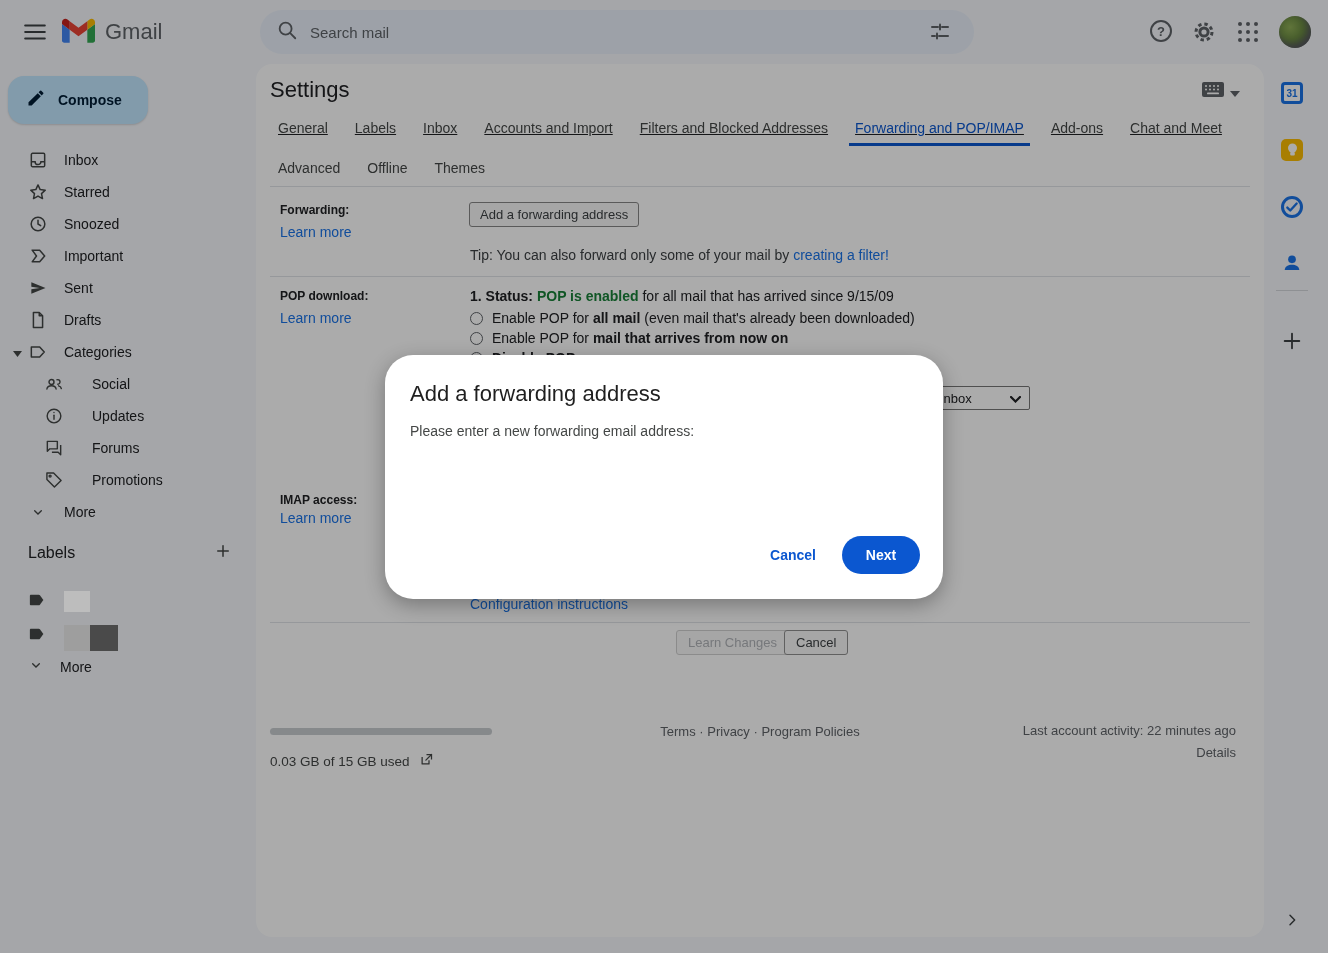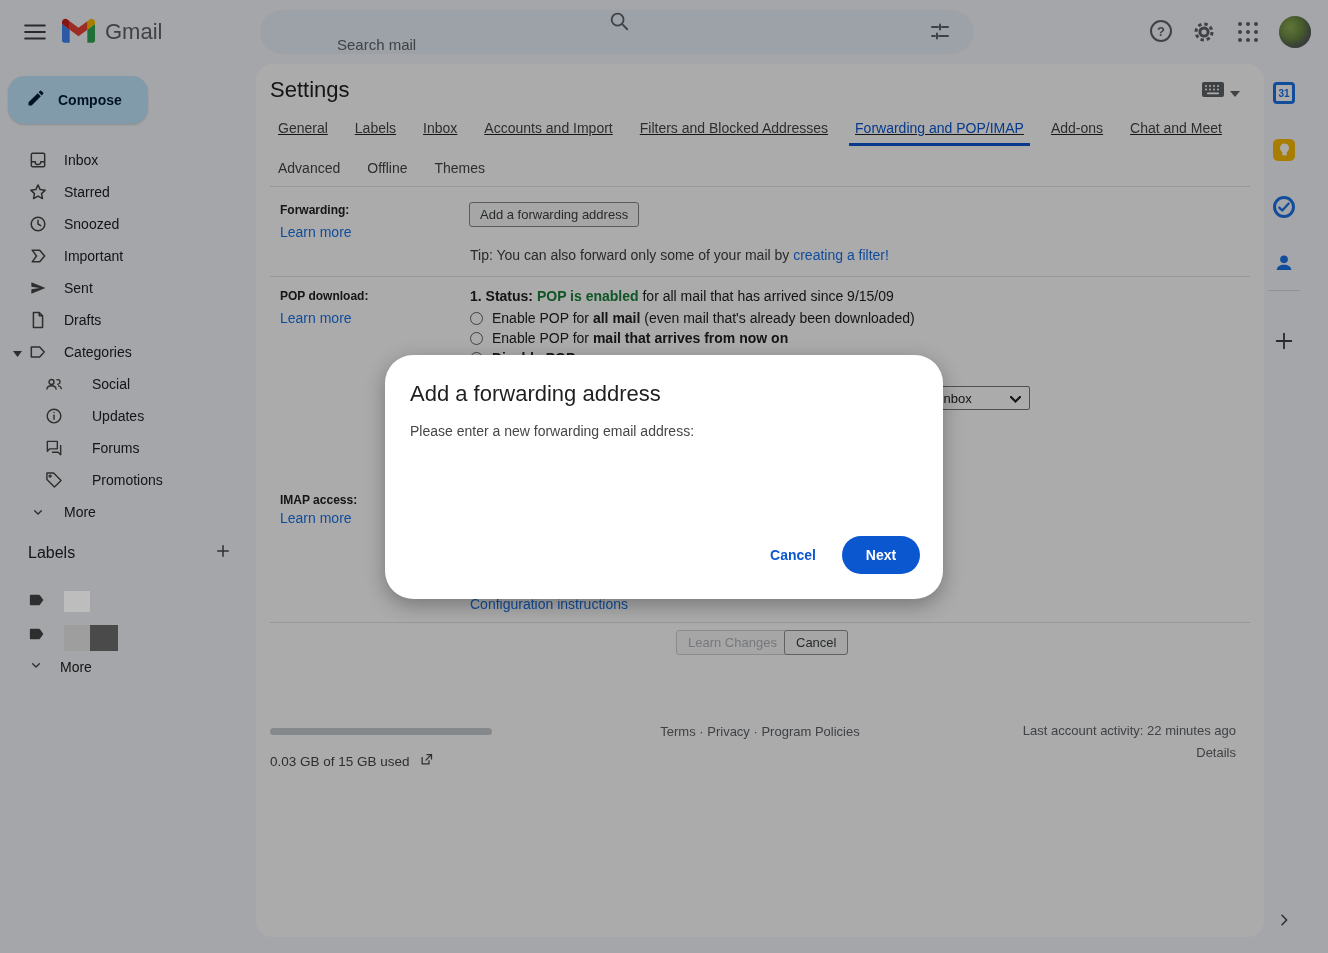--- a/index.html
+++ b/index.html
@@ -5,21 +5,21 @@
   * { margin:0; padding:0; box-sizing:border-box; }
   html,body { width:1328px; height:953px; overflow:hidden; }
   body { font-family:"Liberation Sans", sans-serif; background:#f6f8fc; position:relative; color:#202124; }
   .abs { position:absolute; }
 
   
   .header { position:absolute; top:0; left:0; width:1328px; height:64px; background:#f6f8fc; }
   .burger { position:absolute; left:22px; top:19px; width:26px; height:26px; cursor:pointer; }
   .logo { position:absolute; left:62px; top:16px; display:flex; align-items:center; gap:10px; }
   .logo-text { font-size:22px; color:#5f6368; }
-  .searchbar { position:absolute; left:260px; top:10px; width:714px; height:44px; background:#eaf1fb; border-radius:22px; display:flex; align-items:center;flex-direction:column; }
+  .searchbar { position:absolute; left:260px; top:10px; width:714px; height:44px; background:#eaf1fb; border-radius:22px; display:flex; align-items:center; }
   .search-input { border:none; outline:none; background:transparent; font-size:15px; color:#202124; width:560px; font-family:"Liberation Sans",sans-serif; }
   .search-input::placeholder { color:#5f6368; }
   .hicon { position:absolute; top:20px; width:24px; height:24px; cursor:pointer; }
   .help-circle { width:22px; height:22px; border:2px solid #5f6368; border-radius:50%; color:#5f6368; font-size:13px; font-weight:bold; display:flex; align-items:center; justify-content:center; }
   .apps-grid { display:grid; grid-template-columns:repeat(3,4px); grid-template-rows:repeat(3,4px); gap:4px; margin-top:2px; }
   .apps-grid i { width:4px; height:4px; border-radius:50%; background:#5f6368; }
   .avatar { position:absolute; left:1279px; top:16px; width:32px; height:32px; border-radius:50%;
     background: radial-gradient(circle at 35% 35%, #8fae57 0%, #6d8d43 40%, #55703a 70%, #42592e 100%);
     box-shadow: inset -3px -4px 6px rgba(90,60,140,.45); cursor:pointer; }
 
@@ -48,21 +48,21 @@
   .divider { position:absolute; left:14px; right:14px; height:1px; background:#e0e3e7; }
   .seclabel { font-size:12px; font-weight:bold; color:#202124; }
   .link { color:#1a73e8; cursor:pointer; text-decoration:none; font-size:14px; }
   .gbtn { background:#f8f8f8; border:1px solid #878787; border-radius:3px; font-size:13px; color:#3c4043; font-family:"Liberation Sans",sans-serif; cursor:pointer; }
   .radio-row { position:absolute; left:214px; height:20px; display:flex; align-items:center; gap:9px; font-size:14px; color:#202124;text-align:right; }
   .radio { width:13px; height:13px; border:1.5px solid #5f6368; border-radius:50%; background:#fff; flex:none; cursor:pointer; }
   .fake-select { position:absolute; left:530px; top:322px; width:244px; height:24px; border:1px solid #767676; border-radius:2px; background:#fff; display:flex; align-items:center; font-size:13px; color:#202124; padding:0 8px; justify-content:space-between; cursor:pointer; }
   .footer-txt { font-size:13px; color:#5f6368; }
 
   
-  .rail { position:absolute; right:16px; top:64px; width:56px; bottom:0; }
+  .rail { position:absolute; right:8px; top:64px; width:56px; bottom:0; }
   .rail-icon { position:absolute; left:17px; width:22px; height:22px; cursor:pointer; }
   .cal-icon { background:#fff; border:3px solid #1a73e8; border-radius:4px; color:#1a73e8; font-size:10px; font-weight:bold; display:flex; align-items:center; justify-content:center; }
   .keep-icon { background:#fbbc04; border-radius:5px; display:flex; align-items:center; justify-content:center; }
   .tasks-icon { border:3px solid #1a73e8; border-radius:50%; display:flex; align-items:center; justify-content:center; }
 
   
   .scrim { position:absolute; inset:0; background:rgba(0,0,0,0.33); z-index:50; }
   .dialog { position:absolute; left:385px; top:355px; width:558px; height:244px; background:#fff; border-radius:28px; z-index:60; box-shadow:0 6px 20px rgba(0,0,0,.3); }
   .dlg-title { position:absolute; left:25px; top:26px; font-size:22px; color:#1f1f1f; }
   .dlg-prompt { position:absolute; left:25px; top:68px; font-size:14px; color:#444746; }

